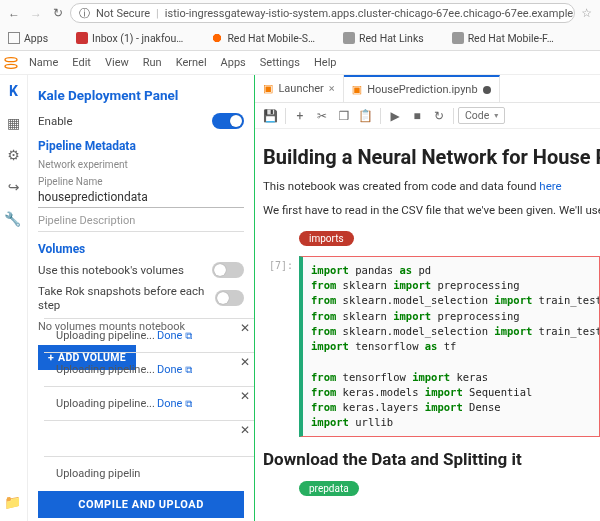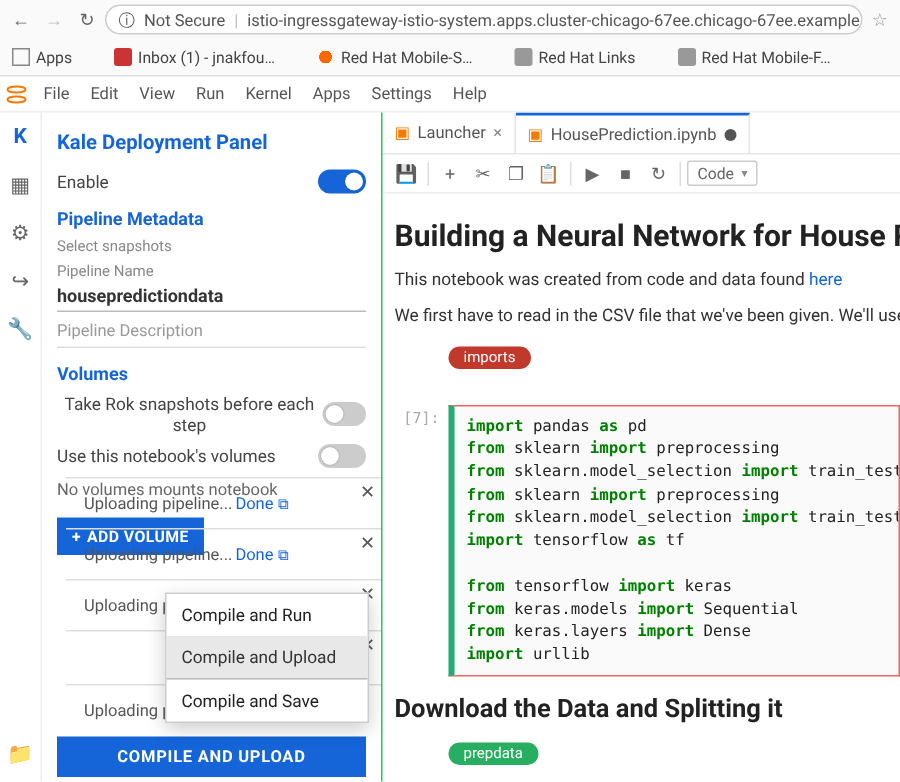--- a/index.html
+++ b/index.html
@@ -29,31 +29,31 @@
   .jmenu .mi{padding:0 7px;color:#555;}
 
   
   .layout{display:flex; height:calc(521px - 26px - 24px - 24px);}
   .rail{width:28px;border-right:1px solid #eee;display:flex;flex-direction:column;align-items:center;padding-top:8px;gap:16px;color:#666;}
   .rail .ri{width:16px;height:16px;display:flex;align-items:center;justify-content:center;font-size:14px;}
 
   .panel{width:227px;border-right:1px solid #22c55e;padding:8px 10px 0; position:relative; overflow:hidden; font-size:11.5px;}
   .panel h3{color:#1565d8;font-size:13.5px;font-weight:700;margin:4px 0 10px;}
   .row{display:flex;align-items:center;justify-content:space-between;margin:6px 0;}
-  .label{color:#444;text-align:center;}
+  .label{color:#444;}
   .toggle{width:32px;height:16px;border-radius:8px;background:#1565d8;position:relative;}
   .toggle::after{content:"";position:absolute;width:12px;height:12px;background:#fff;border-radius:50%;top:2px;right:2px;box-shadow:0 0 1px rgba(0,0,0,.4);}
   .toggle.off{background:#ccc;}
   .toggle.off::after{left:2px;right:auto;}
 
   .sect{color:#1565d8;font-weight:700;margin:10px 0 6px;font-size:12px;}
   .flab{color:#888;font-size:10px;margin-top:6px;}
   .sel{border:none;border-bottom:1px solid #bbb;width:100%;padding:3px 0;font-size:11.5px;color:#333;display:flex;justify-content:space-between;align-items:center;}
   .sel .car{color:#888;font-size:9px;}
-  .inp{border:none;border-bottom:1px solid #bbb;padding:3px 0;font-size:12px;color:#333;width:100%;font-weight:bold;}
+  .inp{border:none;border-bottom:1px solid #bbb;padding:3px 0;font-size:12px;color:#333;width:100%;}
   .desc{border-bottom:1px solid #ddd;padding:6px 0 4px;color:#999;font-size:11px;}
 
   .vol .row .toggle{background:#ccc;}
   .vol .row .toggle::after{left:2px;right:auto;}
   .novol{color:#666;font-size:11px;margin:8px 0;}
   .addv{background:#1565d8;color:#fff;font-size:10.5px;font-weight:700;padding:6px 10px;display:inline-flex;align-items:center;gap:4px;margin-top:4px;letter-spacing:.3px;}
 
   .uprows{position:absolute;left:16px;right:0;bottom:32px;}
   .uprow{border-top:1px solid #ddd;padding:10px 12px;font-size:11px;color:#555;position:relative;min-height:30px;}
   .uprow .close{position:absolute;top:2px;right:4px;color:#555;font-size:12px;}
@@ -80,21 +80,21 @@
 
   .content{flex:1;overflow:hidden;padding:10px 0 0 8px;}
   .content h1{font-size:20px;font-weight:700;margin:6px 0 10px;white-space:nowrap;}
   .content p{font-size:11.5px;color:#333;margin:4px 0 10px;white-space:nowrap;}
   .content a{color:#1565d8;}
   .content h2{font-size:17px;font-weight:700;margin:12px 0 8px;white-space:nowrap;}
 
   .cell{display:flex;margin:6px 0;}
   .prompt{width:36px;text-align:right;color:#aaa;font-size:10px;padding:4px 6px 0 0;font-family:Menlo,Consolas,monospace;}
   .code{flex:1;border:1px solid #e66;border-left:4px solid #2a7;background:#fafafa;padding:6px 8px;font-family:Menlo,Consolas,monospace;font-size:10.5px;line-height:1.45;white-space:pre;overflow:hidden;}
-  .pill{display:inline-block;border-radius:10px;color:#fff;font-size:10px;padding:2px 10px;margin:4px 0 18px 36px;}
+  .pill{display:inline-block;border-radius:10px;color:#fff;font-size:10px;padding:2px 10px;margin:4px 0 4px 36px;}
   .pill.red{background:#c0392b;}
   .pill.green{background:#27ae60;}
 
   .kw{color:#008000;font-weight:bold;}
 </style>
 </head>
 <body>
 
 <div class="chrome">
   <div class="addr">
@@ -134,21 +134,21 @@
   </div>
 </div>
 
 <div class="jmenu">
   <div class="logo">
     <svg viewBox="0 0 24 24">
         <ellipse cx="12" cy="7" rx="9" ry="3" fill="none" stroke="#f57c00" stroke-width="2"></ellipse>
         <ellipse cx="12" cy="17" rx="9" ry="3" fill="none" stroke="#f57c00" stroke-width="2"></ellipse>
       </svg>
   </div>
-  <div class="mi">File</div>
+  <div class="mi">Name</div>
   <div class="mi">Edit</div>
   <div class="mi">View</div>
   <div class="mi">Run</div>
   <div class="mi">Kernel</div>
   <div class="mi">Apps</div>
   <div class="mi">Settings</div>
   <div class="mi">Help</div>
 </div>
 
 <div class="layout">
@@ -163,35 +163,35 @@
     <div class="ri" style="margin-bottom:12px;">📁</div>
   </div>
 
   <div class="panel">
     <h3>Kale Deployment Panel</h3>
     <div class="row">
       <span class="label">Enable</span>
       <span class="toggle"></span>
     </div>
     <div class="sect">Pipeline Metadata</div>
-    <div class="flab">Select snapshots</div>
+    <div class="flab">Network experiment</div>
     <div class="flab">Pipeline Name</div>
     <div class="inp">housepredictiondata</div>
     <div class="desc">Pipeline Description</div>
 
     <div class="sect">Volumes</div>
     <div class="vol">
+      <div class="row">
+          <span class="label">Use this notebook's volumes</span>
+          <span class="toggle off"></span>
+        </div>
       <div class="row">
           <span class="label">Take Rok snapshots before each step</span>
           <span class="toggle off"></span>
         </div>
-      <div class="row">
-          <span class="label">Use this notebook's volumes</span>
-          <span class="toggle off"></span>
-        </div>
     </div>
     <div class="novol">No volumes mounts notebook</div>
     <div class="addv">
         <span>+</span>
         <span>ADD VOLUME</span>
       </div>
 
     <div class="uprows">
       <div class="uprow">
         <span>Uploading pipeline...</span><span class="done"><span>Done</span><span class="ext">⧉</span></span>
@@ -207,25 +207,20 @@
       </div>
       <div class="uprow" style="min-height:36px;">
         <span class="close">✕</span>
       </div>
       <div class="uprow">
         <span>Uploading pipelin</span>
       </div>
     </div>
 
     
-    <div class="menu-pop">
-      <div class="opt">Compile and Run</div>
-      <div class="opt sel">Compile and Upload</div>
-      <div class="opt">Compile and Save</div>
-    </div>
 
     <div class="bottom-btn">COMPILE AND UPLOAD</div>
   </div>
 
   <div class="doc">
     <div class="tabs">
       <div class="tab">
         <span style="color:#f57c00;">▣</span>
         <span>Launcher</span>
         <span class="x">×</span>

